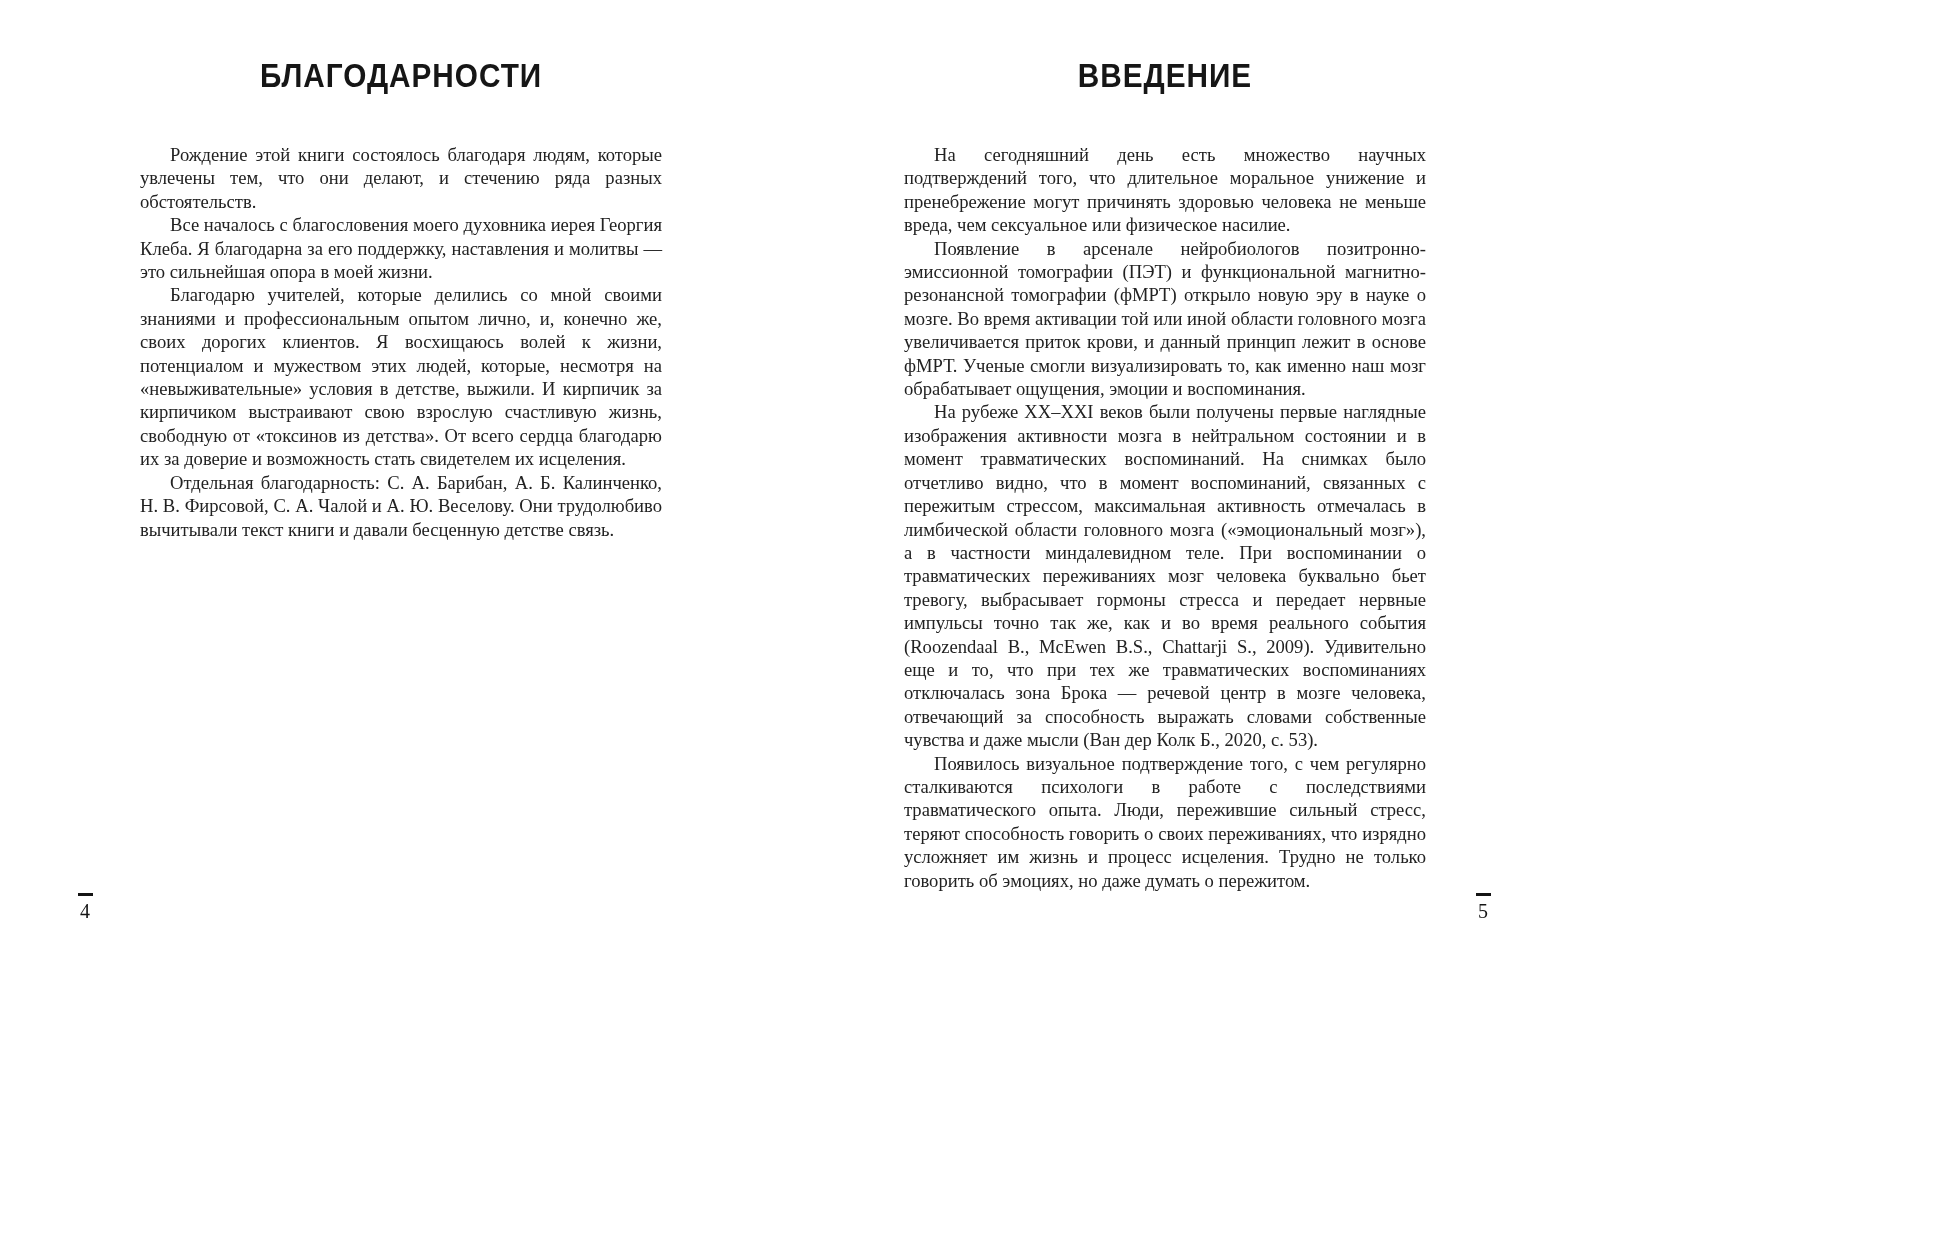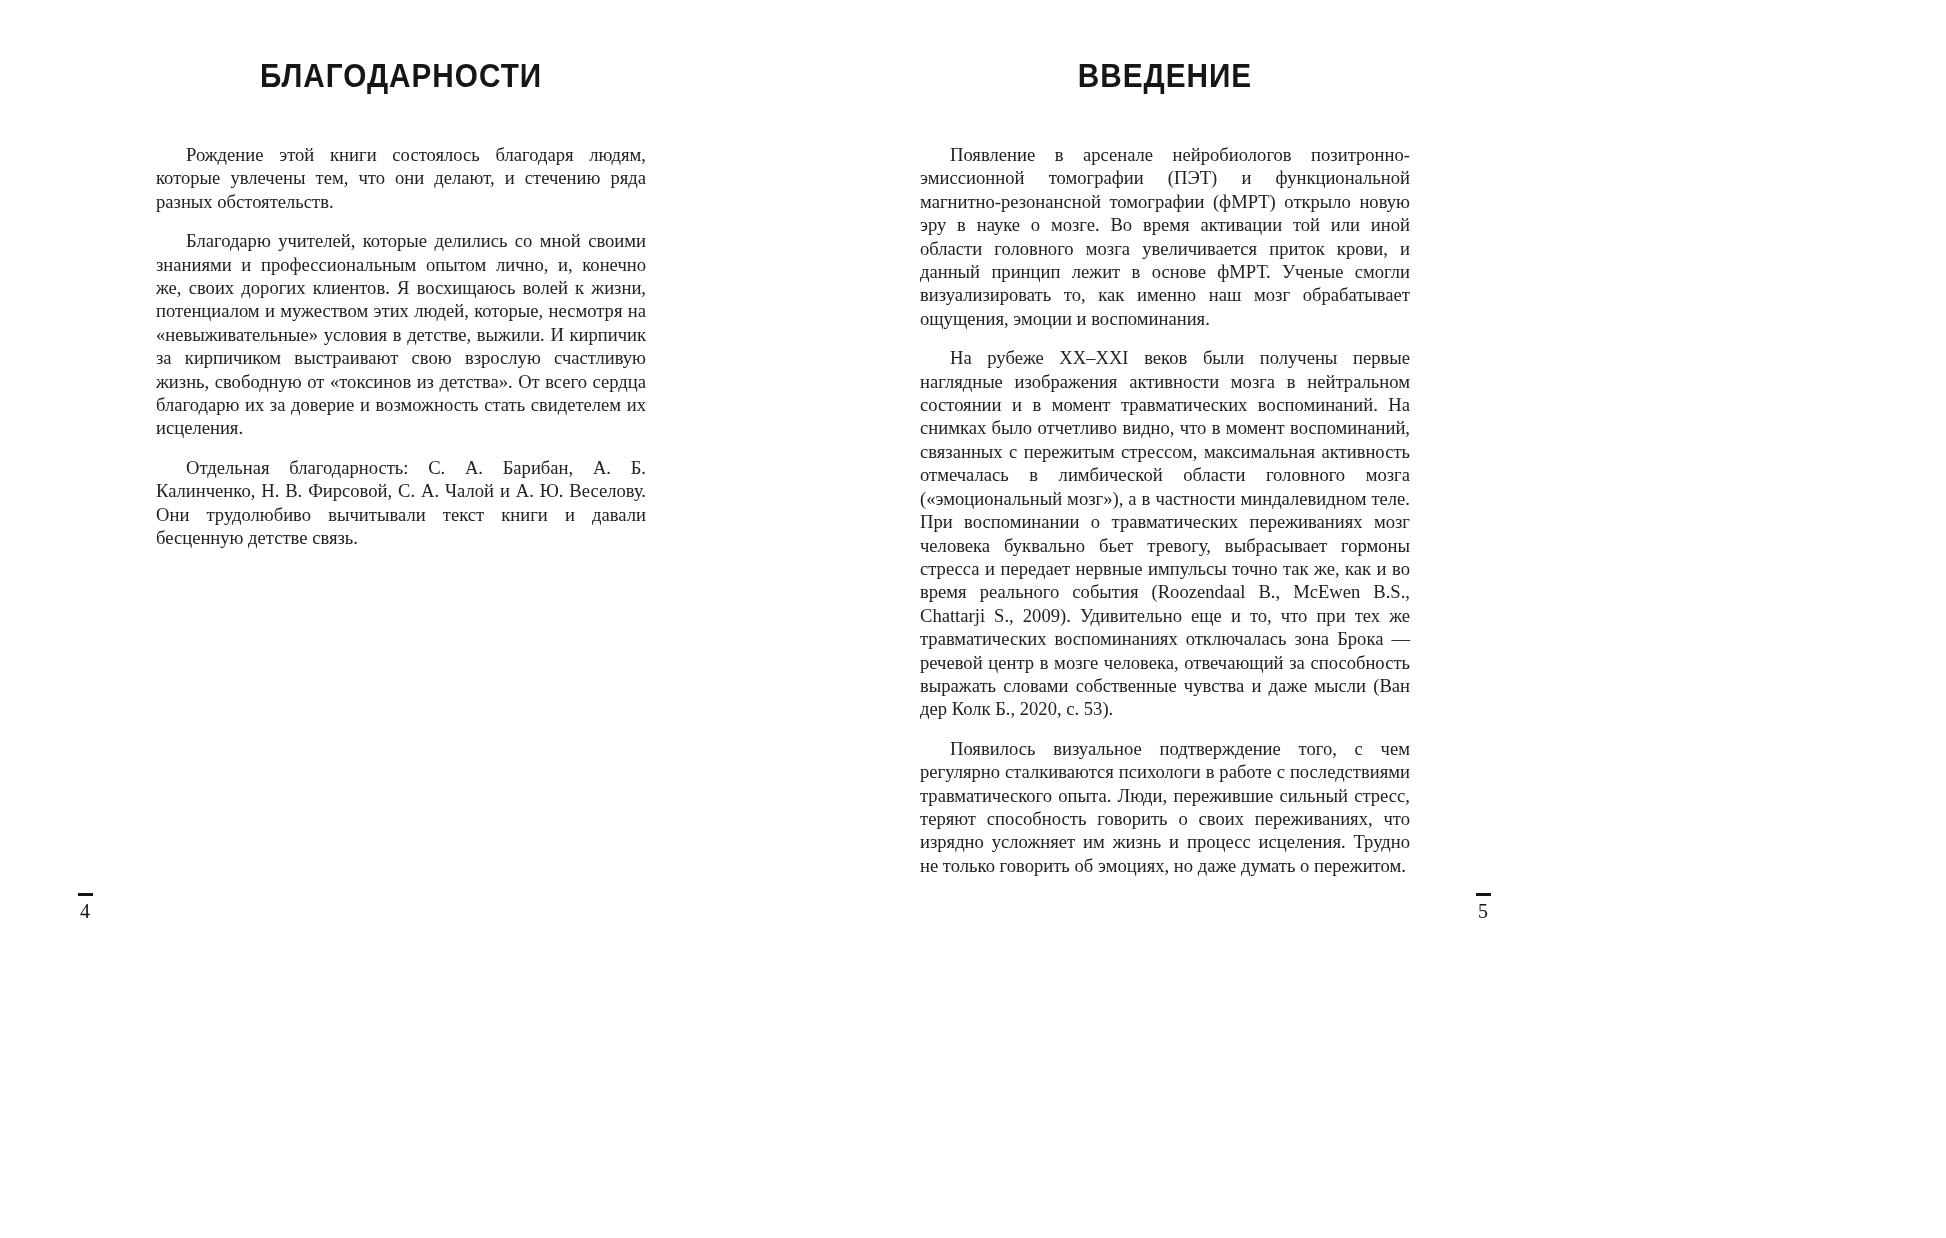--- a/index.html
+++ b/index.html
@@ -38,21 +38,21 @@
   }
 
   .text-block {
     margin-top: 54px;
     font-size: 18.6px;
     line-height: 23.4px;
     text-align: justify;
     color: #222222;
   }
   .text-block p {
-    margin: 16px;
+    margin: 0;
     text-indent: 30px;
   }
 
   .pagenum {
     position: absolute;
     top: 893px;
     width: 30px;
     text-align: center;
   }
   .pagenum-left  { left: 70px; }
@@ -72,28 +72,30 @@
 </style>
 </head>
 <body>
 
 <div class="spread">
 
   <section class="page left">
     <h1 class="chapter-title">БЛАГОДАРНОСТИ</h1>
     <div class="text-block">
         <p>Рождение этой книги состоялось благодаря людям, которые увлечены тем, что они делают, и стечению ряда разных обстоятельств.</p>
+        <p>Все началось с благословения моего духовника иерея Георгия Клеба. Я благодарна за его поддержку, наставления и молитвы — это сильнейшая опора в моей жизни.</p>
         <p>Благодарю учителей, которые делились со мной своими знаниями и профессиональным опытом лично, и, конечно же, своих дорогих клиентов. Я восхищаюсь волей к жизни, потенциалом и мужеством этих людей, которые, несмотря на «невыживательные» условия в детстве, выжили. И кирпичик за кирпичиком выстраивают свою взрослую счастливую жизнь, свободную от «токсинов из детства». От всего сердца благодарю их за доверие и возможность стать свидетелем их исцеления.</p>
         <p>Отдельная благодарность: С. А. Барибан, А. Б. Калинченко, Н. В. Фирсовой, С. А. Чалой и А. Ю. Веселову. Они трудолюбиво вычитывали текст книги и давали бесценную детстве связь.</p>
       </div>
   </section>
 
   <section class="page right">
     <h1 class="chapter-title">ВВЕДЕНИЕ</h1>
     <div class="text-block">
+        <p>На сегодняшний день есть множество научных подтверждений того, что длительное моральное унижение и пренебрежение могут причинять здоровью человека не меньше вреда, чем сексуальное или физическое насилие.</p>
         <p>Появление в арсенале нейробиологов позитронно-эмиссионной томографии (ПЭТ) и функциональной магнитно-резонансной томографии (фМРТ) открыло новую эру в науке о мозге. Во время активации той или иной области головного мозга увеличивается приток крови, и данный принцип лежит в основе фМРТ. Ученые смогли визуализировать то, как именно наш мозг обрабатывает ощущения, эмоции и воспоминания.</p>
         <p>На рубеже XX–XXI веков были получены первые наглядные изображения активности мозга в нейтральном состоянии и в момент травматических воспоминаний. На снимках было отчетливо видно, что в момент воспоминаний, связанных с пережитым стрессом, максимальная активность отмечалась в лимбической области головного мозга («эмоциональный мозг»), а в частности миндалевидном теле. При воспоминании о травматических переживаниях мозг человека буквально бьет тревогу, выбрасывает гормоны стресса и передает нервные импульсы точно так же, как и во время реального события (Roozendaal B., McEwen B.S., Chattarji S., 2009). Удивительно еще и то, что при тех же травматических воспоминаниях отключалась зона Брока — речевой центр в мозге человека, отвечающий за способность выражать словами собственные чувства и даже мысли (Ван дер Колк Б., 2020, с. 53).</p>
         <p>Появилось визуальное подтверждение того, с чем регулярно сталкиваются психологи в работе с последствиями травматического опыта. Люди, пережившие сильный стресс, теряют способность говорить о своих переживаниях, что изрядно усложняет им жизнь и процесс исцеления. Трудно не только говорить об эмоциях, но даже думать о пережитом.</p>
       </div>
   </section>
 
   <div class="pagenum pagenum-left">
     <span class="pn-rule"></span>
     <span class="pn-val">4</span>
   </div>

